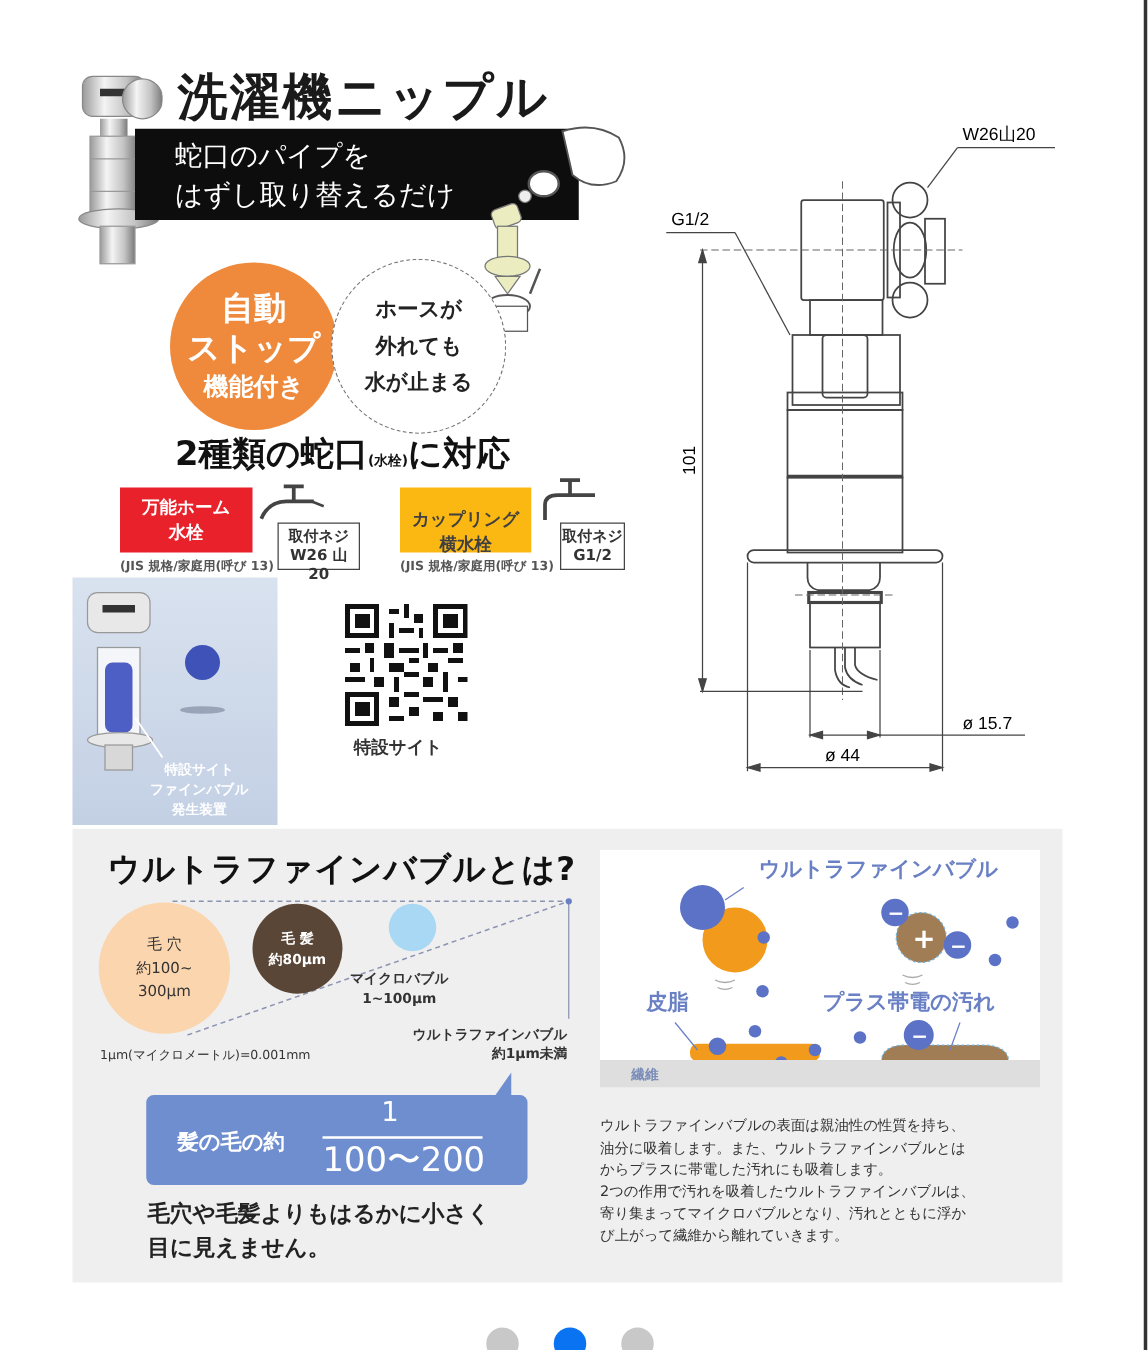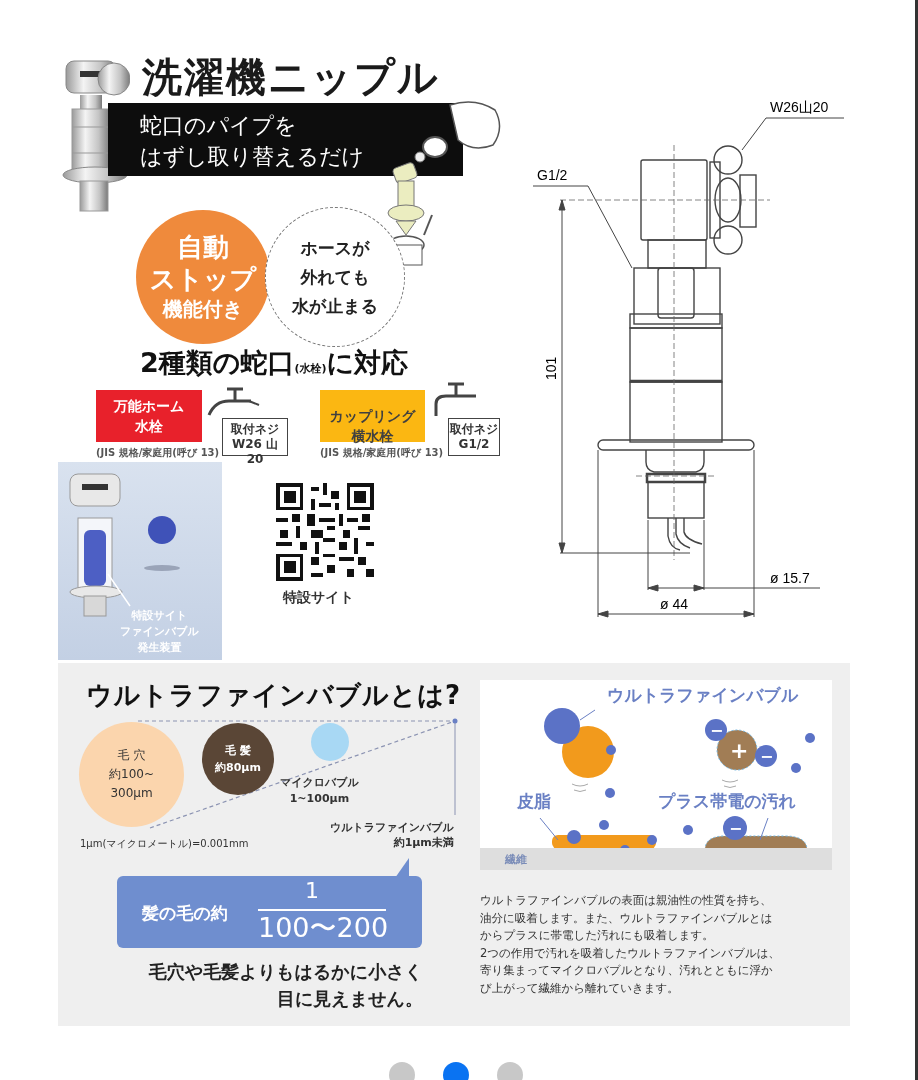--- a/index.html
+++ b/index.html
@@ -51,21 +51,21 @@
   .ufb-label { left: 330px; top: 820px; font-size: 11px; color: #333; text-align: right; line-height: 15px; font-weight: 600; }
   .unit-note { left: 80px; top: 837px; font-size: 10px; color: #333; }
   .dots-svg { left: 58px; top: 663px; width: 420px; height: 200px; }
 
   .bubble { left: 117px; top: 876px; width: 305px; height: 72px; background: #6f8ecf; border-radius: 6px; color: #fff; }
   .bubble-tail { left: 395px; top: 858px; width: 0; height: 0; border-left: 14px solid transparent; border-right: 0 solid transparent; border-bottom: 20px solid #6f8ecf; }
   .bubble-prefix { left: 142px; top: 902px; font-size: 17px; font-weight: 700; color: #fff; }
   .frac-num { left: 305px; top: 878px; font-size: 22px; color: #fff; }
   .frac-line { left: 258px; top: 909px; width: 128px; height: 1.5px; background: #fff; }
   .frac-den { left: 258px; top: 910px; font-size: 27px; color: #fff; }
-  .bubble-caption { left: 118px; top: 958px; width: 305px; text-align: right; font-size: 18px; font-weight: 700; color: #222; line-height: 27px; }
+  .bubble-caption { left: 118px; top: 958px; width: 305px; text-align: left; font-size: 18px; font-weight: 700; color: #222; line-height: 27px; }
 
   .diagram-box { left: 480px; top: 680px; width: 352px; height: 190px; background: #fff; }
   .fiber-strip { left: 480px; top: 848px; width: 352px; height: 22px; background: #dedede; }
   .fiber-label { left: 505px; top: 852px; font-size: 11px; color: #7a8cb8; font-weight: 700; text-align: center; }
   .diag-label { color: #6a80c4; font-weight: 700; font-size: 17px; white-space: nowrap; }
   .explain { left: 480px; top: 892px; width: 362px; font-size: 11.5px; line-height: 17.5px; color: #333; }
 
   .pager { left: 389px; top: 1062px; display: flex; gap: 28px; }
   .dot { width: 26px; height: 26px; border-radius: 50%; background: #c8c8c8; }
   .dot.active { background: #0a73f2; }

